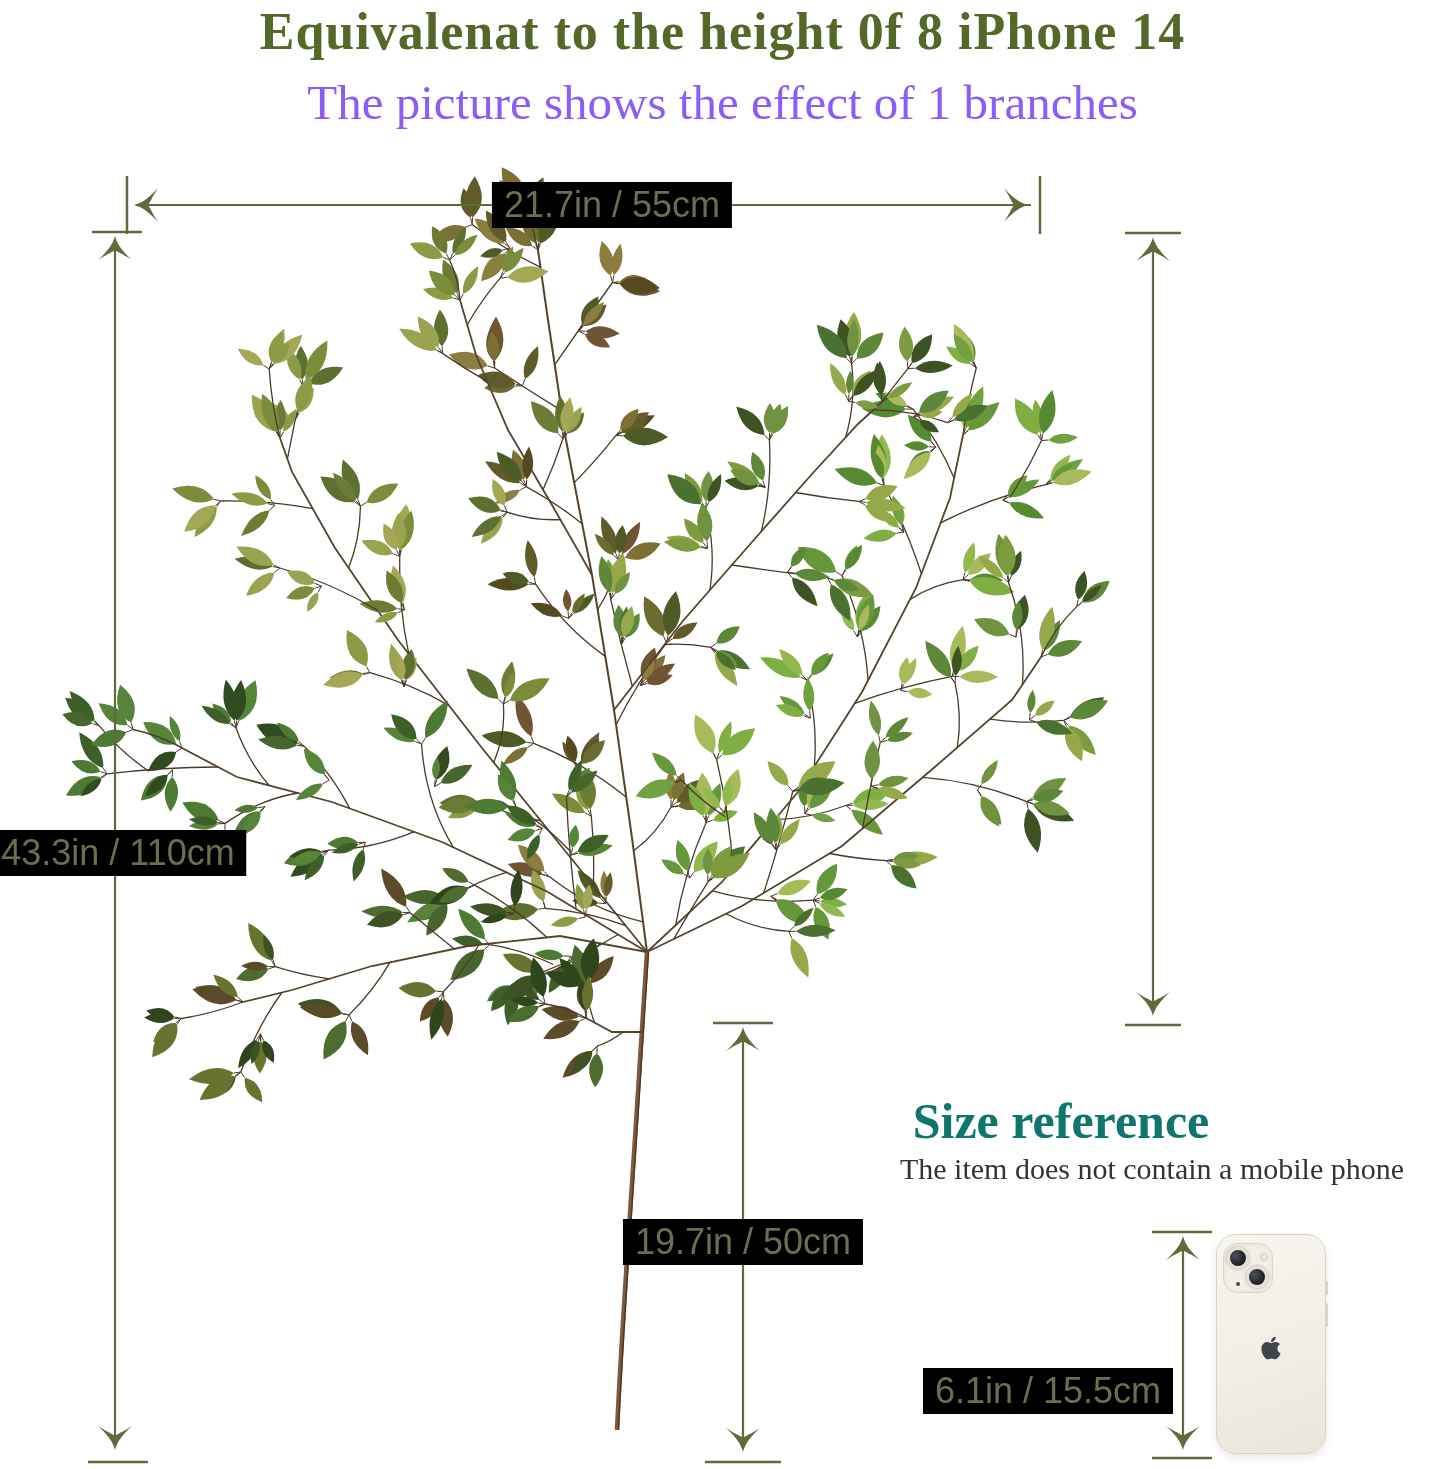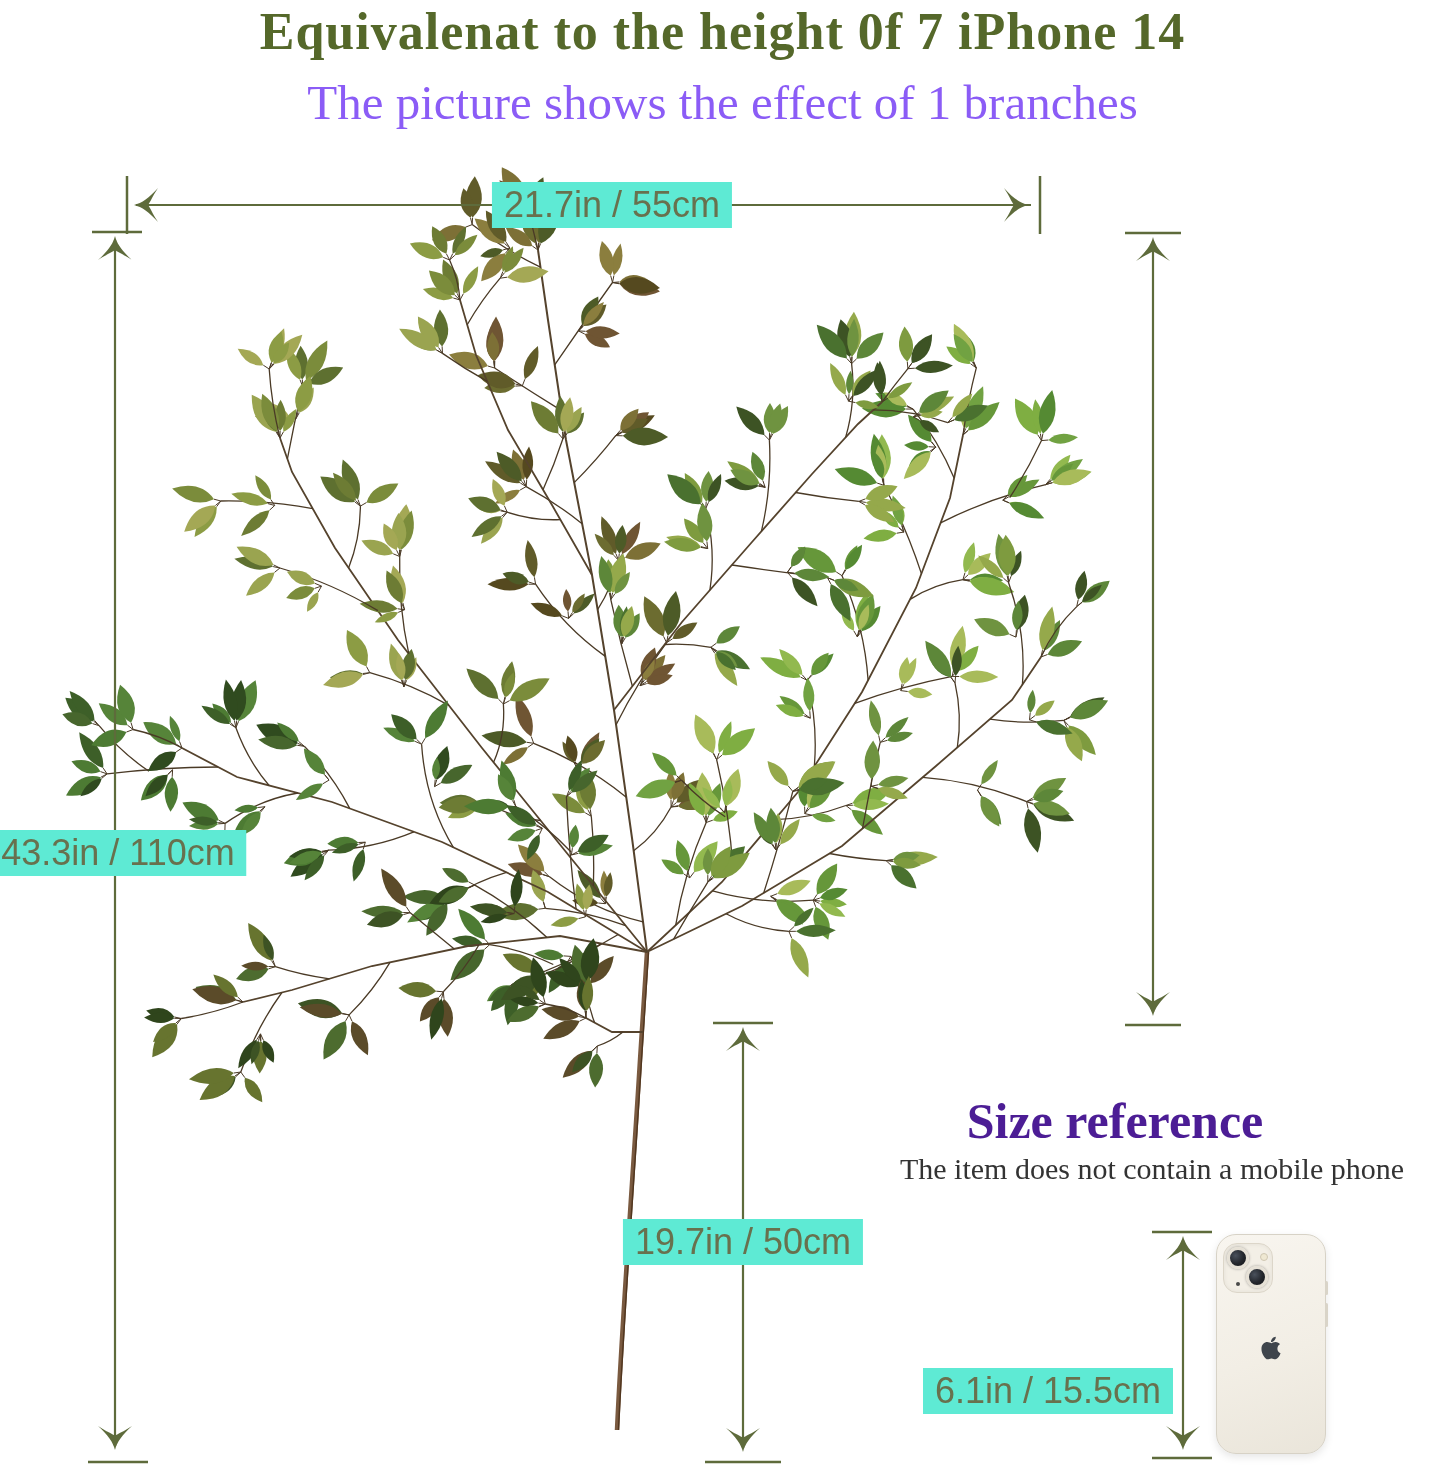--- a/index.html
+++ b/index.html
@@ -4,25 +4,25 @@
 <style>
   html,body{margin:0;padding:0;background:#fff;}
   .stage{position:relative;width:1445px;height:1469px;background:#fff;overflow:hidden;
          font-family:"Liberation Sans",sans-serif;}
   #gfx{position:absolute;left:0;top:0;width:1445px;height:1469px;z-index:1;}
   .title{position:absolute;top:2px;left:0;width:100%;text-align:center;z-index:3;
          font:700 52px "Liberation Serif",serif;color:#55682a;letter-spacing:1px;}
   .subtitle{position:absolute;top:74px;left:0;width:100%;text-align:center;z-index:3;
          font:400 49px "Liberation Serif",serif;color:#8b5cf6;}
   .dim-label{position:absolute;transform:translate(-50%,-50%);z-index:3;white-space:nowrap;
-         font:300 36px "Liberation Sans",sans-serif;color:#68714e;background:#5eead4;
+         font:300 36px "Liberation Sans",sans-serif;color:#68714e;background:#000000;
          padding:2px 12px;text-align:right;}
   .dim-label.right-anchor{transform:translateY(-50%);}
-  .sizeref-heading{position:absolute;left:1115px;top:1092px;transform:translateX(-50%);z-index:3;
-         font:700 50px "Liberation Serif",serif;color:#4c1d95;white-space:nowrap;}
+  .sizeref-heading{position:absolute;left:1061px;top:1092px;transform:translateX(-50%);z-index:3;
+         font:700 50px "Liberation Serif",serif;color:#0f766e;white-space:nowrap;}
   .sizeref-note{position:absolute;left:1152px;top:1152px;transform:translateX(-50%);z-index:3;
          font:400 30px "Liberation Serif",serif;color:#333333;white-space:nowrap;}
   .phone{position:absolute;left:1216px;top:1234px;width:110px;height:220px;z-index:2;
          border-radius:20px;border:1px solid #d7d2c6;box-sizing:border-box;
          background:linear-gradient(160deg,#f8f5ef 0%,#f2eee5 55%,#eae5da 100%);
          box-shadow:0 3px 8px rgba(0,0,0,0.10);}
   .cam{position:absolute;left:6px;top:8px;width:50px;height:50px;border-radius:14px;
          background:#f3efe6;border:1px solid #dcd6c9;box-sizing:border-box;
          box-shadow:inset 0 0 5px rgba(0,0,0,0.07);}
   .lens{position:absolute;width:22px;height:22px;border-radius:50%;box-sizing:border-box;
@@ -1239,21 +1239,21 @@
         <path d="M0 0 C2 8,7 15,17 24 C8 18,3 16.5,0 14 C-3 16.5,-8 18,-17 24 C-7 15,-2 8,0 0 Z" fill="#5e6b3b" transform="translate(743 1452) rotate(180)"></path>
         <line x1="705" y1="1462" x2="781" y2="1462" stroke="#5e6b3b" stroke-width="2.5"></line>
         <line x1="1152" y1="1232" x2="1212" y2="1232" stroke="#5e6b3b" stroke-width="2.5"></line>
         <path d="M0 0 C2 8,7 15,17 24 C8 18,3 16.5,0 14 C-3 16.5,-8 18,-17 24 C-7 15,-2 8,0 0 Z" fill="#5e6b3b" transform="translate(1183 1236) rotate(0)"></path>
         <line x1="1183" y1="1240" x2="1183" y2="1446" stroke="#5e6b3b" stroke-width="2.2"></line>
         <path d="M0 0 C2 8,7 15,17 24 C8 18,3 16.5,0 14 C-3 16.5,-8 18,-17 24 C-7 15,-2 8,0 0 Z" fill="#5e6b3b" transform="translate(1183 1450) rotate(180)"></path>
         <line x1="1152" y1="1458" x2="1212" y2="1458" stroke="#5e6b3b" stroke-width="2.5"></line>
       </g>
   </svg>
 
-  <div class="title">Equivalenat to the height 0f 7 iPhone 14</div>
+  <div class="title">Equivalenat to the height 0f 8 iPhone 14</div>
   <div class="subtitle">The picture shows the effect of 1 branches</div>
 
   <span class="dim-label" style="left:612px;top:205px;">21.7in / 55cm</span>
   <span class="dim-label" style="left:118px;top:853px;">43.3in / 110cm</span>
   <span class="dim-label" style="left:743px;top:1242px;">19.7in / 50cm</span>
   <span class="dim-label right-anchor" style="right:272px;top:1347px;margin-top:44px;">6.1in / 15.5cm</span>
 
   <div class="sizeref-heading">Size reference</div>
   <div class="sizeref-note">The item does not contain a mobile phone</div>
 

